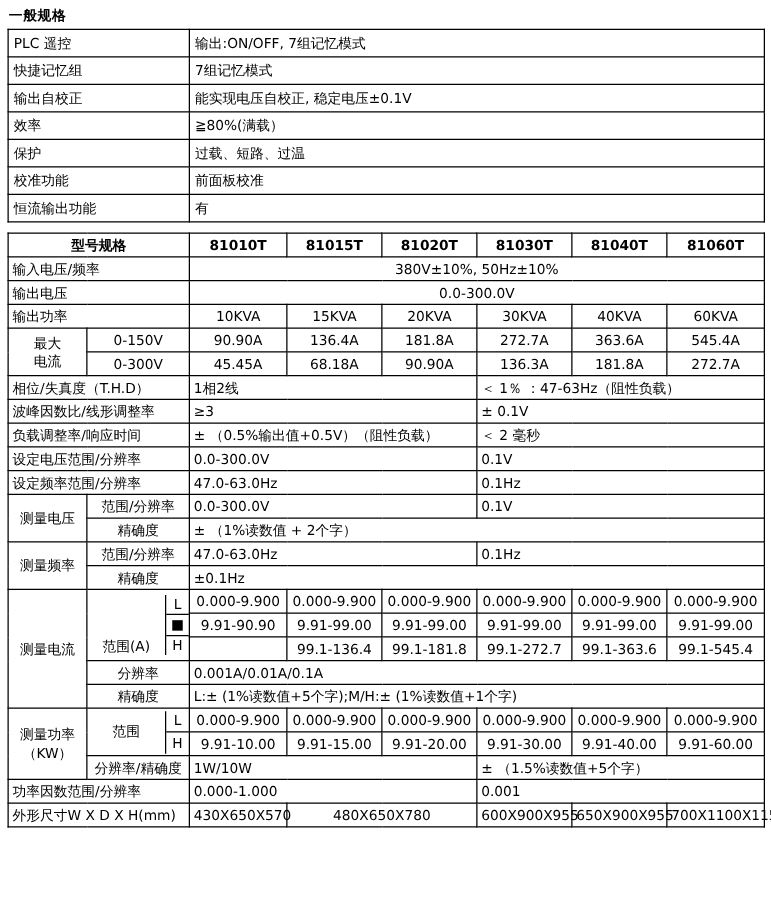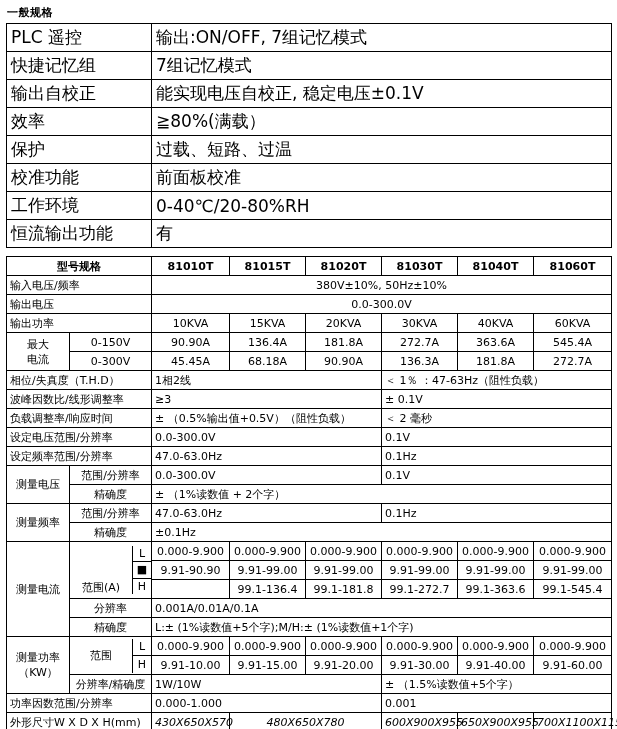--- a/index.html
+++ b/index.html
@@ -28,21 +28,21 @@
   table {
     border-collapse: collapse;
     width: 605px;
     table-layout: fixed;
   }
   table.gen td {
     border: 1px solid #000000;
     padding: 2px 4px;
     height: 17px;
     vertical-align: middle;
-    font-size: 17px;
+    font-size: 11px;
   }
   table.spec td {
     border: 1px solid #000000;
     padding: 1px 3px;
     vertical-align: middle;
     font-size: 11px;
     height: 16px;
   }
   .c {
     text-align: center;
@@ -60,21 +60,20 @@
     height: 20px;
   }
   .gap {
     height: 8px;
   }
   .vlabel {
     text-align: center;
   }
   .small {
     font-size: 10px;
-    font-style: italic;
   }
 </style>
 </head>
 <body>
 
 <div class="page">
 
   <div class="section-title">一般规格</div>
 
   <table class="gen">
@@ -99,24 +98,20 @@
         <td class="l">效率</td>
         <td class="l">≧80%(满载）</td>
       </tr>
       <tr>
         <td class="l">保护</td>
         <td class="l">过载、短路、过温</td>
       </tr>
       <tr>
         <td class="l">校准功能</td>
         <td class="l">前面板校准</td>
-      </tr>
-      <tr>
-        <td class="l">工作环境</td>
-        <td class="l">0-40℃/20-80%RH</td>
       </tr>
       <tr>
         <td class="l">恒流输出功能</td>
         <td class="l">有</td>
       </tr>
     </tbody>
   </table>
 
   <div class="gap"></div>
 

